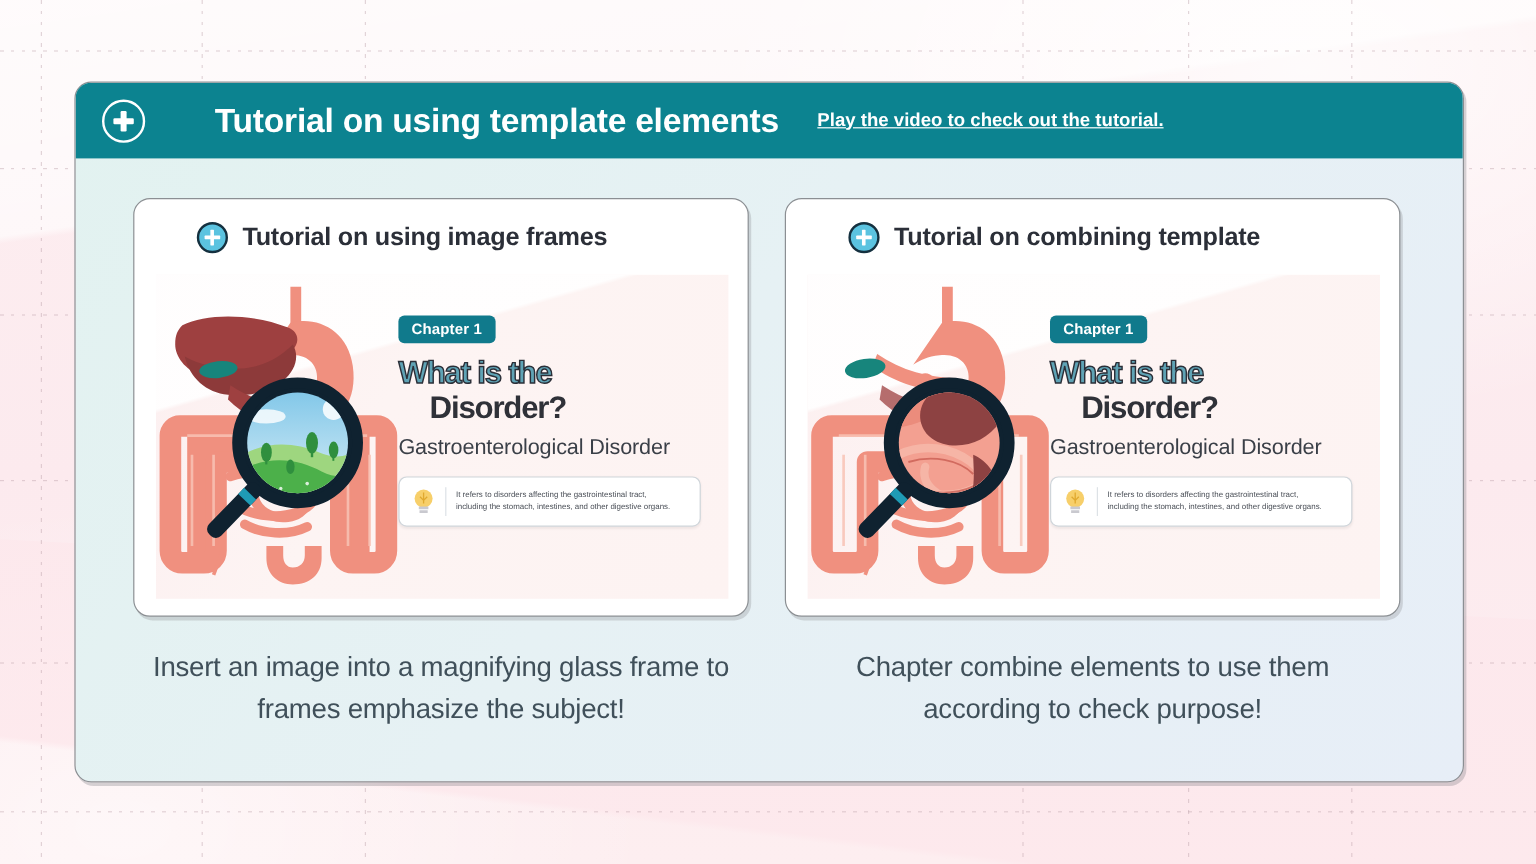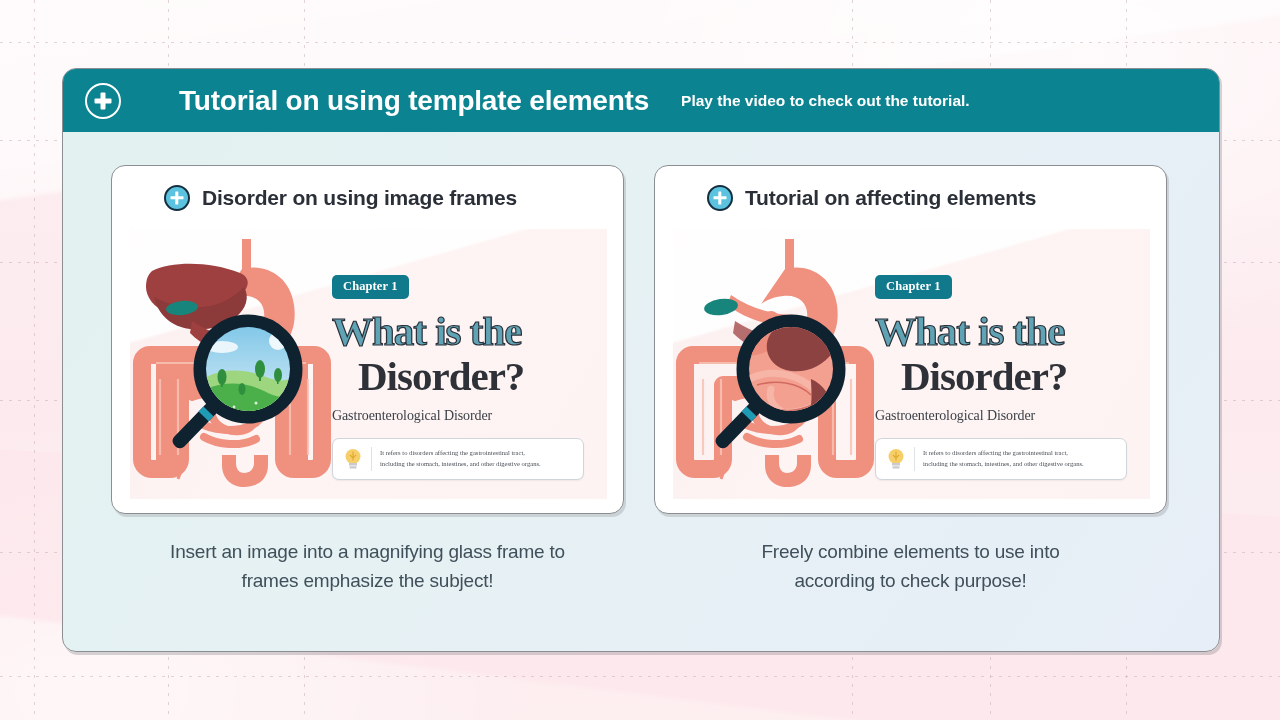--- a/index.html
+++ b/index.html
@@ -86,20 +86,21 @@
     letter-spacing: -0.2px;
     margin-left: 58px;
     white-space: nowrap;
   }
   #header-sub {
     color: #ffffff;
     font-size: 15.5px;
     font-weight: bold;
     margin-left: 32px;
     white-space: nowrap;
+    text-decoration: underline;
   }
 
   
   #body {
     display: flex;
     gap: 30px;
     padding: 33px 48px 0 48px;
   }
   .column { width: 513px; display: flex; flex-direction: column; align-items: center; }
 
@@ -143,58 +144,58 @@
     overflow: hidden;
   }
   .slide-wash {
     position: absolute; left: -10%; top: -30%; width: 130%; height: 90%;
     background: linear-gradient(170deg, rgba(255,255,255,.9) 0 49%, rgba(255,255,255,0) 50%);
     transform: rotate(-6deg);
   }
   .illus { position: absolute; left: 0; top: 0; width: 230px; height: 270px; }
   .illus svg { display: block; width: 100%; height: 100%; }
 
-  .slide-text { position: absolute; left: 202px; top: 46px; width: 268px; font-family: Liberation Serif, serif; }
+  .slide-text { position: absolute; left: 202px; top: 34px; width: 268px; }
   .chip {
     display: inline-block;
     background: #107a8c;
     color: #ffffff;
     font-size: 12.5px; font-weight: bold;
     padding: 4px 11px 5px 11px;
     border-radius: 5px;
     letter-spacing: .1px;
   }
   .h-big {
-    font-size: 41px; font-weight: bold; line-height: 1.08;
+    font-size: 26px; font-weight: bold; line-height: 1.08;
     letter-spacing: -1px;
     margin-top: 10px;
   }
   .h-big .l1 { color: #5fa3b5; display: block; -webkit-text-stroke: 1.2px #2b2f38; }
   .h-big .l2 { color: #2f3138; display: block; margin-top: 1px; margin-left: 26px; }
   .sub {
-    font-size: 14px; color: #3a3f47; margin-top: 9px; letter-spacing: -.1px;
+    font-size: 18px; color: #3a3f47; margin-top: 9px; letter-spacing: -.1px;
   }
   .tipbox {
     margin-top: 14px;
     width: 252px;
     background: #ffffff;
     border: 1px solid #cfd5da;
     border-radius: 7px;
     display: flex; align-items: center;
     padding: 8px 9px;
     box-shadow: 0 1px 2px rgba(0,0,0,.06);
   }
   .bulb { width: 22px; height: 24px; flex: 0 0 auto; margin-right: 7px; }
   .tip-divider { width: 1px; align-self: stretch; background: #dde2e6; margin-right: 8px; }
   .tip-lines { font-size: 6.6px; color: #4a4f57; line-height: 1.55; }
 
   .caption {
     margin-top: 24px;
     text-align: center;
-    font-size: 19px;
+    font-size: 23px;
     color: #40505a;
     line-height: 1.52;
     letter-spacing: -.2px;
   }
 </style>
 </head>
 <body>
 
 <div id="page">
   <div class="bg-wash"></div>
@@ -223,21 +224,21 @@
       <span id="header-title">Tutorial on using template elements</span>
       <span id="header-sub">Play the video to check out the tutorial.</span>
     </div>
 
     <div id="body">
 
       <div class="column">
         <div class="card">
           <div class="card-head">
             <span class="mini-badge"></span>
-            <span class="card-title">Disorder on using image frames</span>
+            <span class="card-title">Tutorial on using image frames</span>
           </div>
 
           <div class="slide">
             <div class="slide-wash"></div>
 
             <div class="illus">
               <svg viewBox="0 0 230 270" xmlns="http://www.w3.org/2000/svg">
                 <defs>
                   <clipPath id="lensA">
                       <circle cx="118" cy="140" r="42"></circle>
@@ -343,21 +344,21 @@
         <div class="caption">
           <span>Insert an image into a magnifying glass frame to</span><br>
           <span>frames emphasize the subject!</span>
         </div>
       </div>
 
       <div class="column">
         <div class="card">
           <div class="card-head">
             <span class="mini-badge"></span>
-            <span class="card-title">Tutorial on affecting elements</span>
+            <span class="card-title">Tutorial on combining template</span>
           </div>
 
           <div class="slide">
             <div class="slide-wash"></div>
 
             <div class="illus">
               <svg viewBox="0 0 230 270" xmlns="http://www.w3.org/2000/svg">
                 <defs>
                   <clipPath id="lensB">
                       <circle cx="118" cy="140" r="42"></circle>
@@ -431,20 +432,20 @@
                 <span class="tip-lines">
                   <span>It refers to disorders affecting the gastrointestinal tract,</span><br>
                   <span>including the stomach, intestines, and other digestive organs.</span>
                 </span>
               </div>
             </div>
           </div>
         </div>
 
         <div class="caption">
-          <span>Freely combine elements to use into</span><br>
+          <span>Chapter combine elements to use them</span><br>
           <span>according to check purpose!</span>
         </div>
       </div>
 
     </div>
   </div>
 </div>
 
 </body></html>

